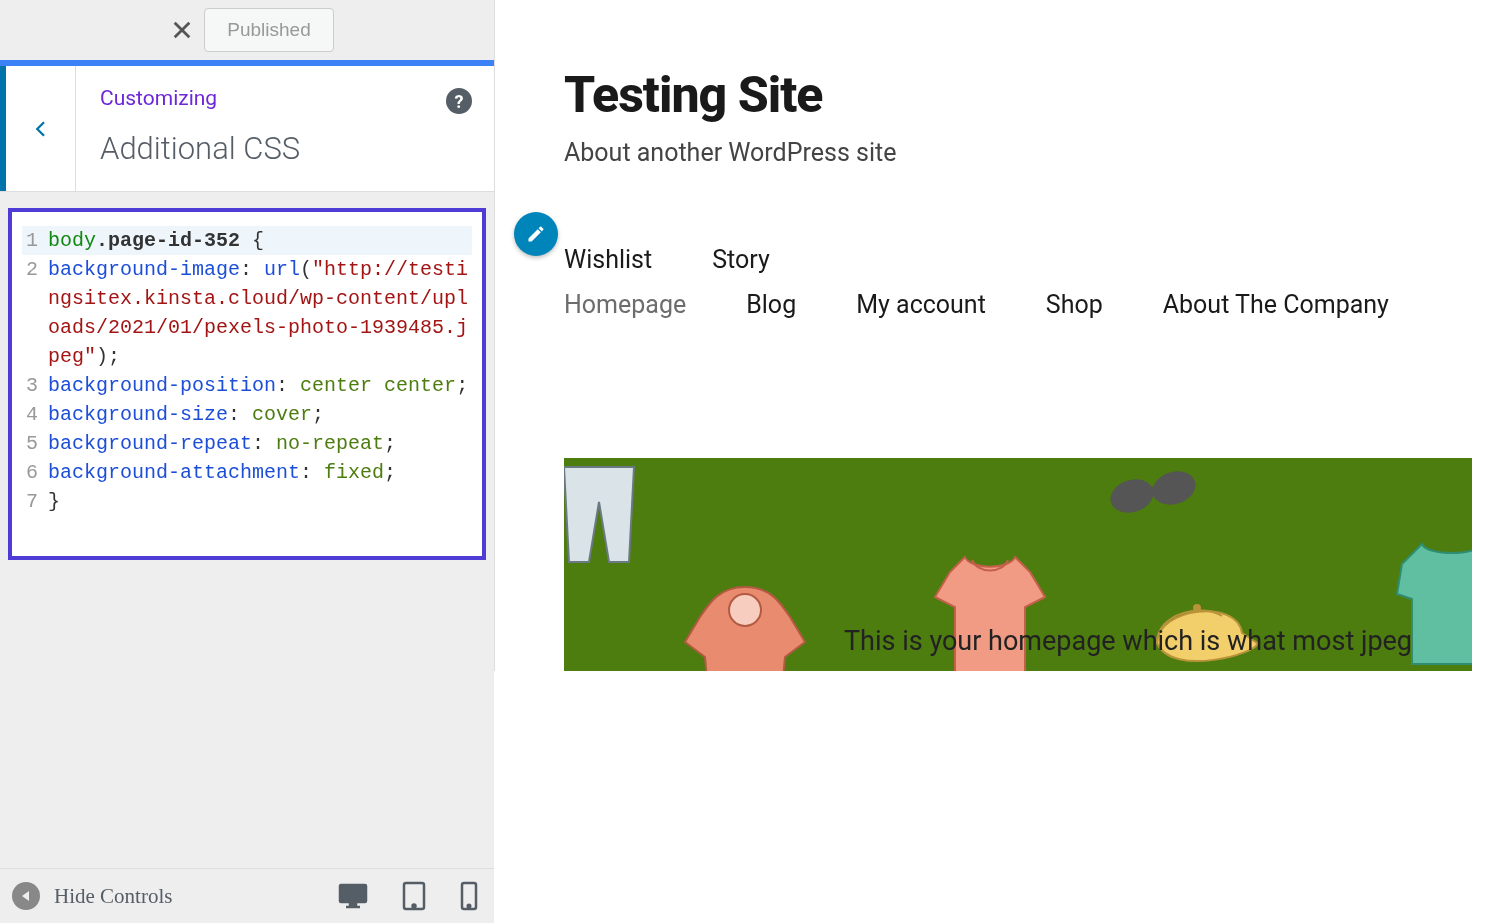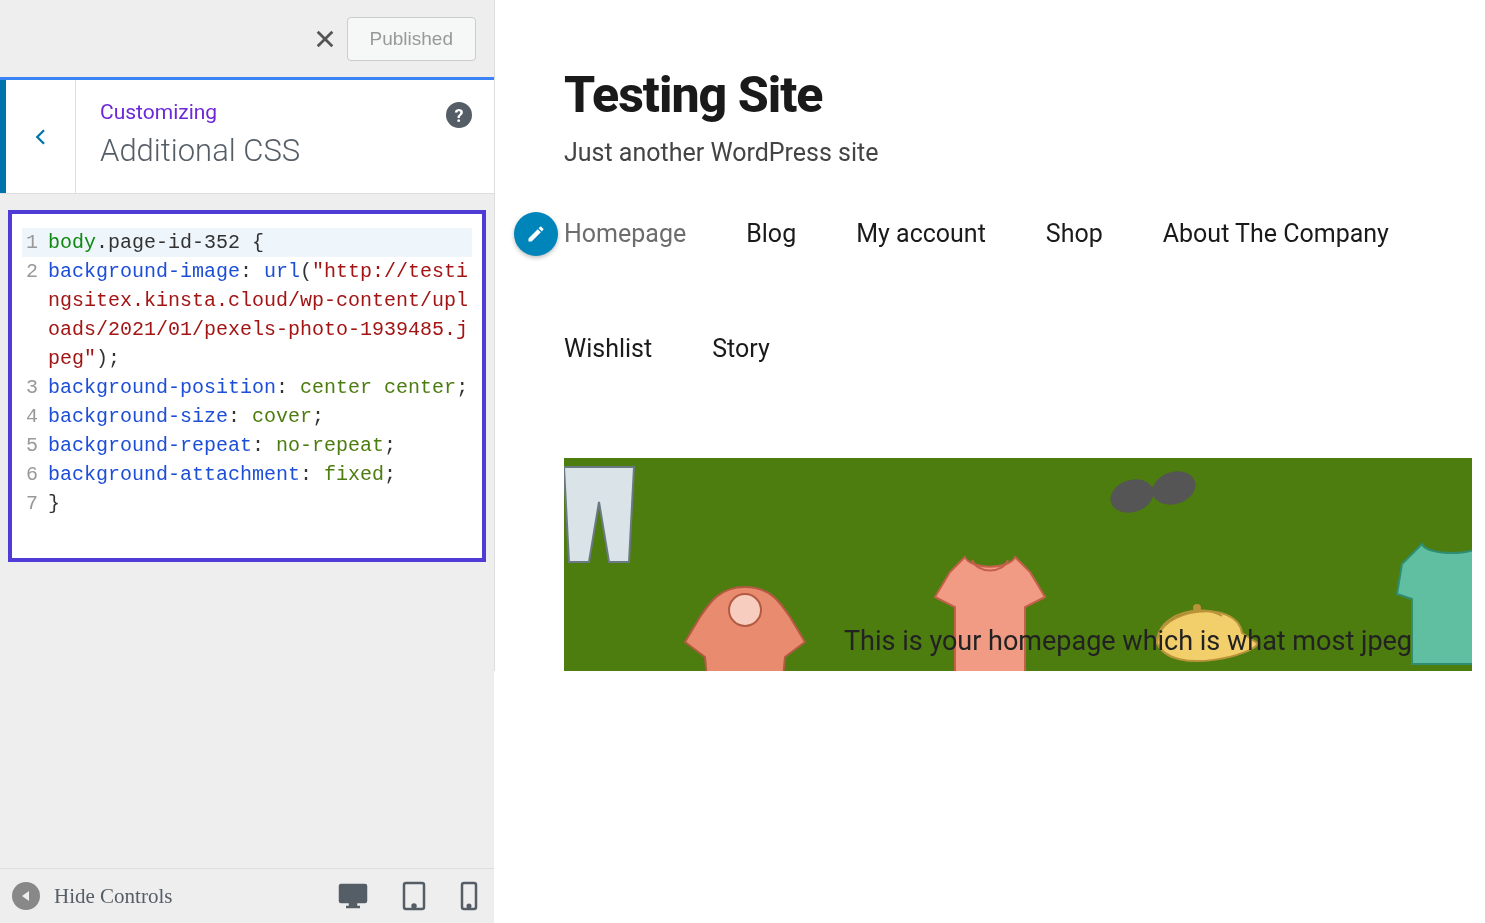--- a/index.html
+++ b/index.html
@@ -1,38 +1,38 @@
 <!DOCTYPE html>
 <html><head>
 <meta charset="utf-8">
 <style>
   * { box-sizing: border-box; margin: 0; padding: 0; }
   html, body { width: 1485px; height: 923px; font-family: -apple-system, BlinkMacSystemFont, "Segoe UI", Roboto, sans-serif; overflow: hidden; background:#fff; }
 
   
   .customizer { position:absolute; left:0; top:0; width:494px; height:868px; background:#eeeeee; }
-  .customizer-topbar { height:80px; background:#eeeeee; display:flex; align-items:center; justify-content:flex-end; padding:0 18px; border-bottom:3px solid #3b82f6;}
+  .customizer-topbar { height:66px; background:#eeeeee; display:flex; align-items:center; justify-content:center; padding:0 18px; border-bottom:6px solid #3b82f6;}
   .close-btn { width:44px; height:44px; display:flex; align-items:center; justify-content:center; cursor:pointer; }
   .close-btn svg { width:22px; height:22px; stroke:#555; stroke-width:3; }
   .publish-btn { border:1px solid #ccc; border-radius:4px; background:#f6f7f7; color:#999; font-size:19px; padding:10px 22px; cursor:default;}
   .section-header { display:flex; border-bottom:1px solid #ddd; background:#fff; }
   .section-header-accent { width:6px; background:#0073aa; }
   .back-col { width:70px; display:flex; align-items:center; justify-content:center; border-right:1px solid #ddd; background:#fff; cursor:pointer;}
   .back-col svg { width:18px; height:28px; stroke:#0073aa; stroke-width:3; fill:none; }
   .section-title-wrap { flex:1; padding:20px 24px 24px 24px; position:relative;}
   .customizing-label { font-size:21px; color:#6d28d9; font-weight:400; }
-  .section-title { font-size:31px; color:#555d66; font-weight:300; margin-top:8px; }
+  .section-title { font-size:31px; color:#555d66; font-weight:300; margin-top:20px; }
   .help-icon { position:absolute; right:22px; top:22px; width:26px; height:26px; border-radius:50%; background:#555d66; color:#fff; display:flex; align-items:center; justify-content:center; font-weight:bold; font-size:18px; cursor:pointer;}
   .css-editor-box { margin:16px 8px 0 8px; border:4px solid #4f3bd6; background:#fff; padding:14px 10px 40px 10px; }
   .code-row { display:flex; font-family: Consolas, Menlo, "Courier New", monospace; font-size:20px; line-height:29px; }
   .gutter { width:26px; text-align:right; color:#999; padding-right:10px; user-select:none; flex-shrink:0;}
   .code-text { flex:1; white-space:pre-wrap; word-break:break-all; }
   .code-row.hl { background:#eef5fb; }
   .tok-tag    { color:#118811; }
-  .tok-sel    { color:#333; }
+  .tok-sel    { color:#333;font-weight:bold; }
   .tok-prop   { color:#1d4ed8; }
   .tok-str    { color:#a31515; }
   .tok-val    { color:#4d7c0f; }
   .tok-punc   { color:#333; }
 
   
   .customizer-footer { position:absolute; left:0; bottom:0; width:494px; height:55px; background:#eeeeee; border-top:1px solid #ddd; display:flex; align-items:center; padding:0 16px 0 12px; }
   .collapse-icon { width:28px; height:28px; border-radius:50%; background:#888; display:flex; align-items:center; justify-content:center; margin-right:14px;}
   .collapse-icon svg { width:12px; height:12px; fill:#eee; }
   .hide-controls-label { font-size:21px; color:#555d66;font-family:Liberation Serif, serif; }
@@ -155,41 +155,41 @@
         </svg>
       </span>
   </div>
 </div>
 
 <div class="preview">
   <div class="prev-vert-sep"></div>
 
   <div class="site-header">
     <div class="site-title">Testing Site</div>
-    <div class="site-tagline">Just another WordPress site</div>
+    <div class="site-tagline">About another WordPress site</div>
   </div>
 
   <div class="edit-fab">
     <svg viewBox="0 0 24 24">
         <path d="M3 17.25V21h3.75L17.81 9.94l-3.75-3.75L3 17.25zM20.71 7.04a1 1 0 0 0 0-1.41l-2.34-2.34a1 1 0 0 0-1.41 0l-1.83 1.83 3.75 3.75 1.83-1.83z"></path>
       </svg>
   </div>
 
   <nav class="nav">
+    <div class="nav-row nav-row2" id="nav-row2">
+        <a>Wishlist</a>
+        <a>Story</a>
+      </div>
     <div class="nav-row" id="nav-row1">
         <a class="active">Homepage</a>
         <a>Blog</a>
         <a>My account</a>
         <a>Shop</a>
         <a>About The Company</a>
       </div>
-    <div class="nav-row nav-row2" id="nav-row2">
-        <a>Wishlist</a>
-        <a>Story</a>
-      </div>
   </nav>
 
   <div class="hero">
 
     <svg class="pants" viewBox="0 0 90 110">
         <path d="M10 5 L80 5 L75 100 L55 100 L45 40 L35 100 L15 100 Z" fill="#d9e3e8" stroke="#6b7a82" stroke-width="2"></path>
       </svg>
     <svg class="glasses" viewBox="0 0 100 60">
         <ellipse cx="28" cy="30" rx="22" ry="16" fill="#555" transform="rotate(-18 28 30)"></ellipse>
         <ellipse cx="70" cy="22" rx="22" ry="16" fill="#555" transform="rotate(-18 70 22)"></ellipse>

